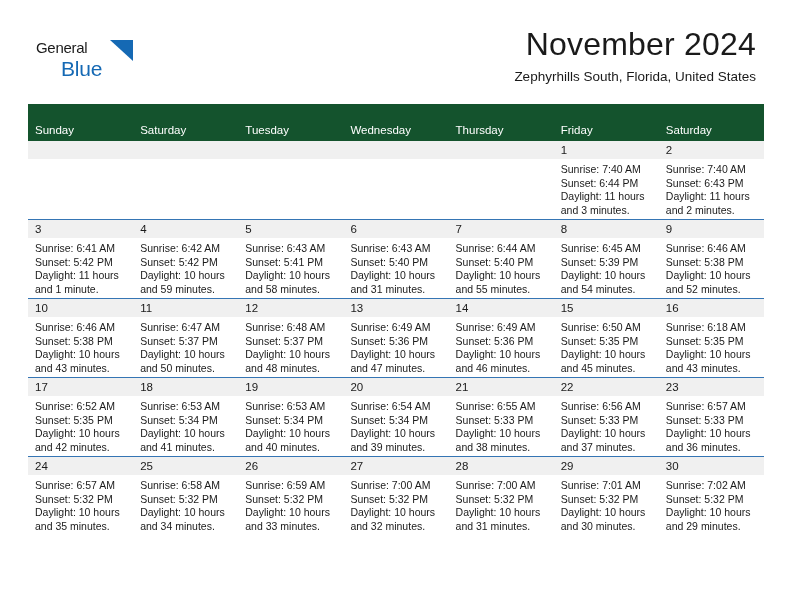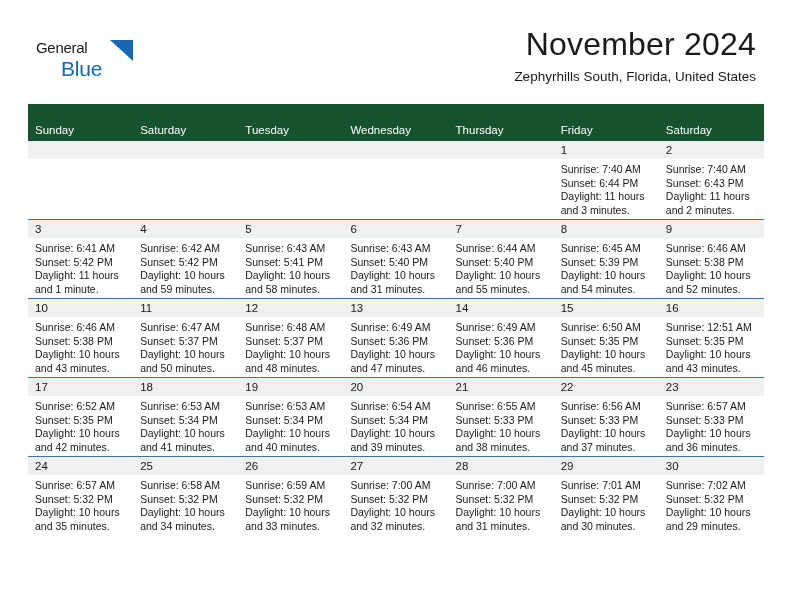--- a/index.html
+++ b/index.html
@@ -320,21 +320,21 @@
             <div class="cell-lines">
               <div>Sunrise: 6:50 AM</div>
               <div>Sunset: 5:35 PM</div>
               <div>Daylight: 10 hours</div>
               <div>and 45 minutes.</div>
             </div>
           </td>
           <td>
             <div class="daynum-bar">16</div>
             <div class="cell-lines">
-              <div>Sunrise: 12:51 AM</div>
+              <div>Sunrise: 6:18 AM</div>
               <div>Sunset: 5:35 PM</div>
               <div>Daylight: 10 hours</div>
               <div>and 43 minutes.</div>
             </div>
           </td>
         </tr>
         <tr class="week-row">
           <td>
             <div class="daynum-bar">17</div>
             <div class="cell-lines">

